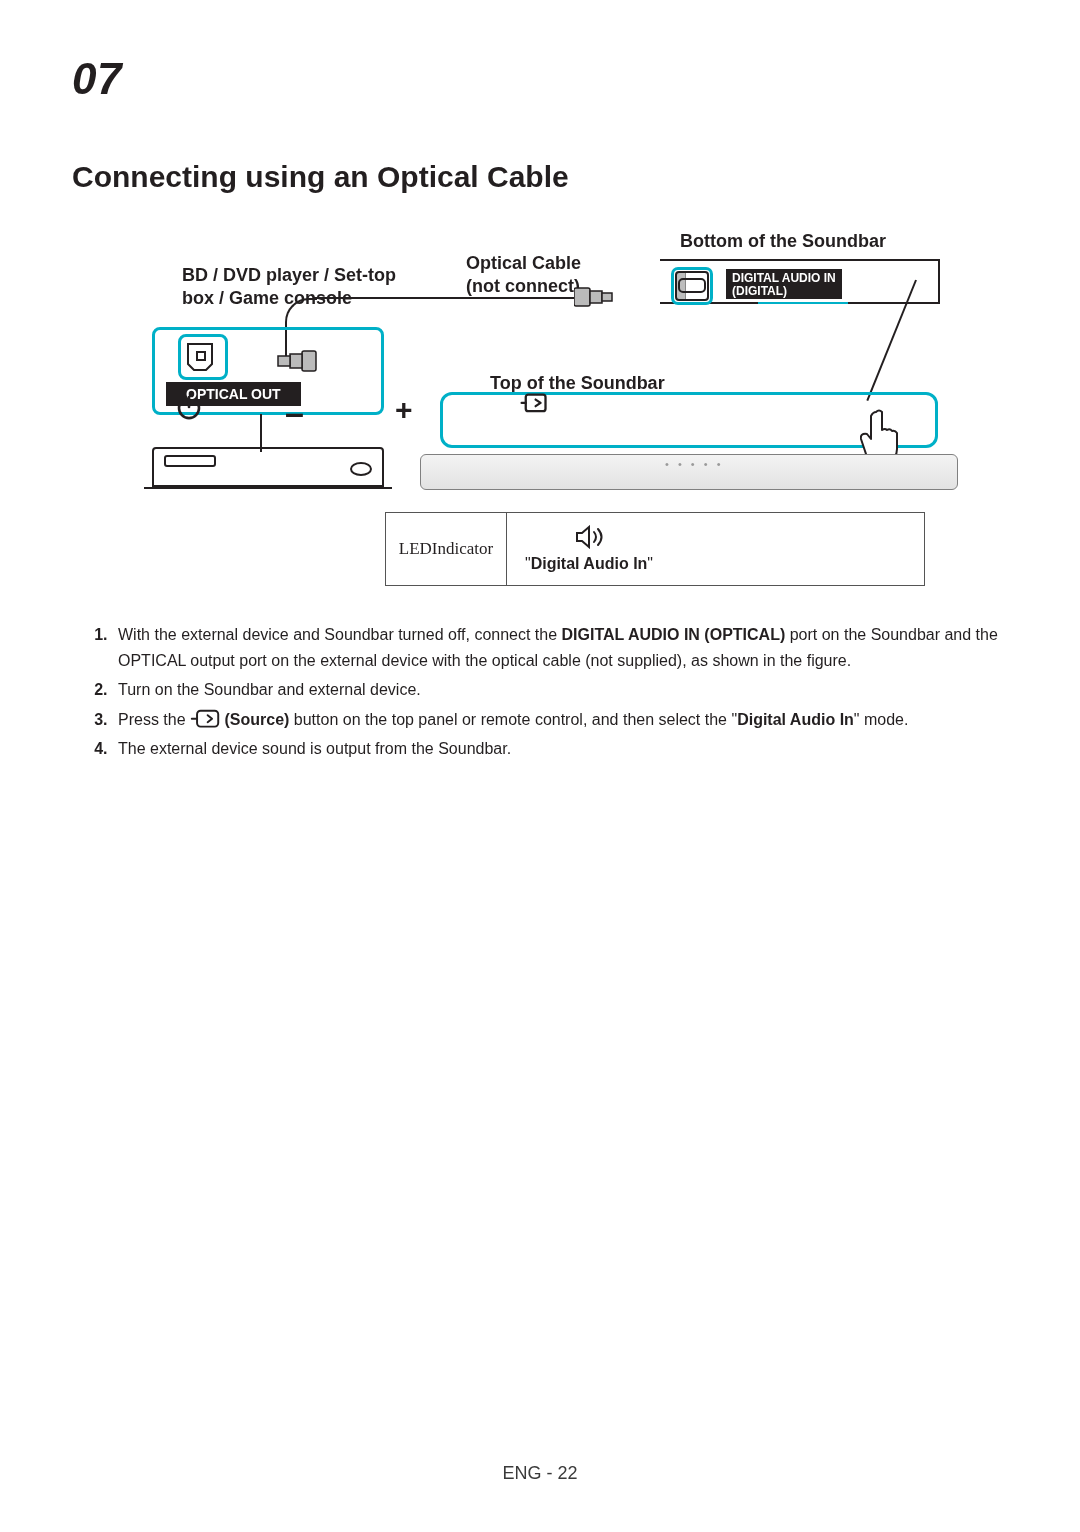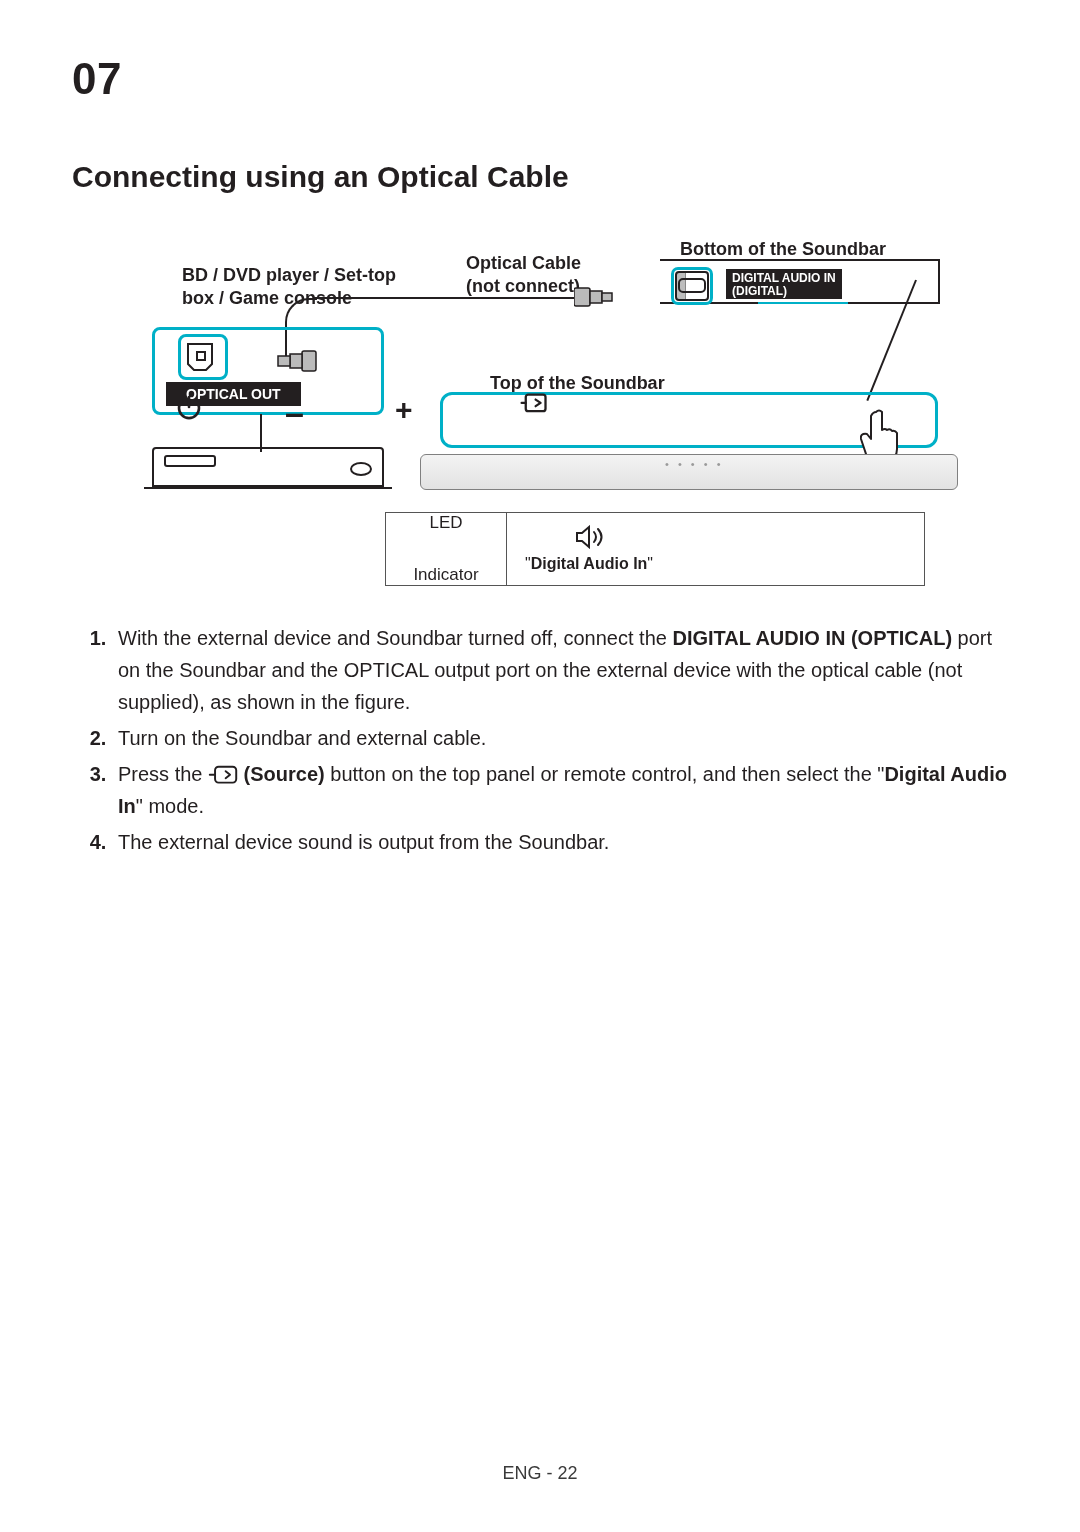--- a/index.html
+++ b/index.html
@@ -1,18 +1,18 @@
 <!DOCTYPE html>
 <html><head>
 <meta charset="utf-8">
 <style>
   * { box-sizing: border-box; margin: 0; padding: 0; }
   html, body { width: 1080px; height: 1532px; background: #fff; font-family: Arial, Helvetica, sans-serif; color: #231f20; }
   .page { padding: 54px 72px 40px 72px; position: relative; height: 100%; }
-  .h1-row { display: flex; align-items: baseline; gap: 8px; margin-bottom: 56px; }
+  .h1-row { display: flex; align-items: baseline; gap: 8px; margin-bottom: 56px; font-style: italic; }
   .h1-num { font-weight: 800; font-size: 44px; letter-spacing: 0.5px; }
   .h1-title { font-weight: 800; font-size: 44px; letter-spacing: 0.5px; }
   .h2 { font-weight: 700; font-size: 30px; margin-bottom: 28px; }
   .figure { position: relative; width: 840px; height: 370px; margin: 0 auto 30px auto; }
   .label { position: absolute; font-size: 18px; font-weight: 700; line-height: 1.3; color:#231f20; }
 
   
   .top-soundbar {
     position: absolute; left: 320px; top: 170px; width: 498px; height: 56px;
     border: 3px solid #00b0c7; border-radius: 12px;
@@ -64,31 +64,31 @@
   .small-port { position:absolute; left:64px; top:118px; width:38px; height:34px; }
   .cyan-ring2 { position:absolute; left:58px; top:112px; width:50px; height:46px; border:3px solid #00b0c7; border-radius:8px; }
   .wire-down { position:absolute; left:140px; top:192px; width:2px; height:38px; background:#231f20; }
 
   
   .sb-bar { position:absolute; left:300px; top:232px; width:538px; height:36px; border:1.5px solid #808080; border-radius:6px; background:linear-gradient(#f3f3f3,#e2e2e2); }
   .sb-dots { position:absolute; left:545px; top:236px; font-size:11px; color:#9a9a9a; letter-spacing:3px; }
 
   
   .legend { position:absolute; left:265px; top:290px; width:540px; height:74px; border:1px solid #555; display:flex; }
-  .legend .cell1 { width:120px; display:flex; flex-direction:column; align-items:center; justify-content:space-between; font-size:17px; text-align:center; }
+  .legend .cell1 { width:120px; display:flex; flex-direction:row; align-items:center; justify-content:center; font-size:17px; text-align:center;font-family:Liberation Serif, serif; }
   .legend .cell2 { flex:1; border-left:1px solid #555; display:flex; flex-direction:column; align-items:center; justify-content:center; gap:8px; }
   .legend .cell3 { width:165px; border-left:1px solid #555; display:flex; flex-direction:column; align-items:center; justify-content:center; gap:6px; }
   .dots-row { display:flex; gap:14px; align-items:center; }
   .d-fill { width:14px; height:14px; border-radius:50%; background:#231f20; }
   .d-open { width:14px; height:14px; border-radius:50%; border:2px solid #231f20; }
   .legend-bold { font-weight:700; font-size:17px; }
   .legend-txt { font-size:16px; }
 
   
-  .steps { margin: 0 0 0 10px; padding-left: 30px; font-size: 20px; line-height: 1.6; }
+  .steps { margin: 0 0 0 10px; padding-left: 30px; font-size: 16px; line-height: 1.6; }
   .steps li { margin-bottom: 4px; padding-left: 6px; }
   .steps li::marker { font-weight: 700; }
   .b { font-weight: 700; }
 
   .source-icon-inline { display:inline-block; vertical-align:-4px; width:30px; height:20px; }
 
   .footer { position:absolute; bottom:48px; left:0; right:0; text-align:center; font-size:18px; color:#3a3a3a; }
 
   svg { display:block; }
 </style>
@@ -102,21 +102,21 @@
 
   <div class="h2">Connecting using an Optical Cable</div>
 
   <div class="figure">
 
     <div class="label" style="left:62px; top:42px; width:250px;">BD / DVD player / Set-top box / Game console</div>
     <div class="label" style="left:346px; top:30px;">
       <div>Optical Cable</div>
       <div>(not connect)</div>
     </div>
-    <div class="label" style="left:560px; top:16px;text-align:center;">Bottom of the Soundbar</div>
+    <div class="label" style="left:560px; top:8px;text-align:center;">Bottom of the Soundbar</div>
     <div class="label" style="left:370px; top:150px;">Top of the Soundbar</div>
 
     <div class="bottom-block"></div>
     <div class="port-shadow"></div>
     <div class="port-frame"></div>
     <div class="port-hole"></div>
     <div class="cyan-ring"></div>
     <div class="optical-label">
       <div>DIGITAL AUDIO IN</div>
       <div>(DIGITAL)</div>
@@ -214,21 +214,21 @@
           "<span class="b">Digital Audio In</span>"
         </div>
       </div>
     </div>
   </div>
 
   <ol class="steps">
     <li>
       <span>With the external device and Soundbar turned off, connect the </span><span class="b">DIGITAL AUDIO IN (OPTICAL)</span><span> port on the Soundbar and the OPTICAL output port on the external device with the optical cable (not supplied), as shown in the figure.</span>
     </li>
-    <li>Turn on the Soundbar and external cable.</li>
+    <li>Turn on the Soundbar and external device.</li>
     <li>
       <span>Press the </span><span class="source-icon-inline"><svg viewBox="0 0 34 22">
             <g fill="none" stroke="#231f20" stroke-width="2.2" stroke-linecap="round" stroke-linejoin="round">
               <rect x="8" y="2" width="24" height="18" rx="4"></rect>
               <path d="M20 7 l5 4 l-5 4"></path>
               <path d="M8 11 h-6"></path>
             </g>
           </svg></span><span class="b"> (Source)</span><span> button on the top panel or remote control, and then select the "</span><span class="b">Digital Audio In</span><span>" mode.</span>
     </li>
     <li>The external device sound is output from the Soundbar.</li>

